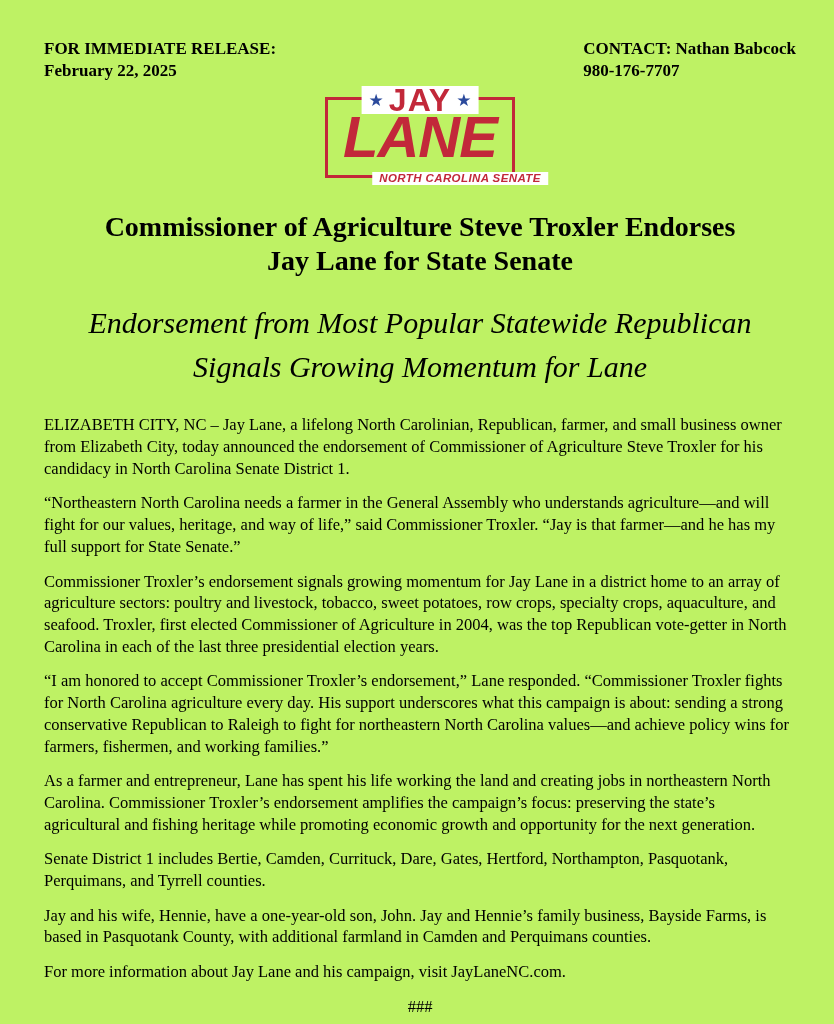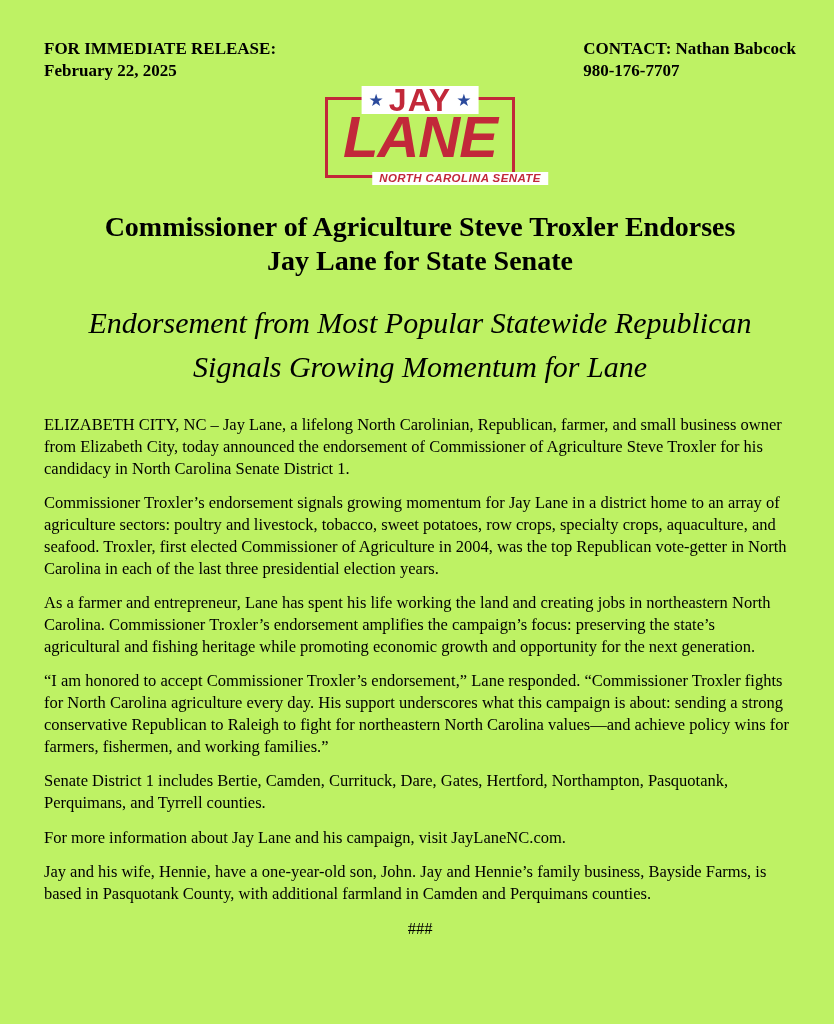--- a/index.html
+++ b/index.html
@@ -71,22 +71,23 @@
     </div>
     <div class="logo-lane">LANE</div>
     <div class="logo-sub">NORTH CAROLINA SENATE</div>
   </div>
 
   <h1 class="headline">Commissioner of Agriculture Steve Troxler Endorses Jay Lane for State Senate</h1>
   <h2 class="subheadline">Endorsement from Most Popular Statewide Republican Signals Growing Momentum for Lane</h2>
 
   <div class="body-copy">
     <p>ELIZABETH CITY, NC – Jay Lane, a lifelong North Carolinian, Republican, farmer, and small business owner from Elizabeth City, today announced the endorsement of Commissioner of Agriculture Steve Troxler for his candidacy in North Carolina Senate District 1.</p>
+    <p>“Northeastern North Carolina needs a farmer in the General Assembly who understands agriculture—and will fight for our values, heritage, and way of life,” said Commissioner Troxler. “Jay is that farmer—and he has my full support for State Senate.”</p>
     <p>Commissioner Troxler’s endorsement signals growing momentum for Jay Lane in a district home to an array of agriculture sectors: poultry and livestock, tobacco, sweet potatoes, row crops, specialty crops, aquaculture, and seafood. Troxler, first elected Commissioner of Agriculture in 2004, was the top Republican vote-getter in North Carolina in each of the last three presidential election years.</p>
+    <p>“I am honored to accept Commissioner Troxler’s endorsement,” Lane responded. “Commissioner Troxler fights for North Carolina agriculture every day. His support underscores what this campaign is about: sending a strong conservative Republican to Raleigh to fight for northeastern North Carolina values—and achieve policy wins for farmers, fishermen, and working families.”</p>
     <p>As a farmer and entrepreneur, Lane has spent his life working the land and creating jobs in northeastern North Carolina. Commissioner Troxler’s endorsement amplifies the campaign’s focus: preserving the state’s agricultural and fishing heritage while promoting economic growth and opportunity for the next generation.</p>
-    <p>“I am honored to accept Commissioner Troxler’s endorsement,” Lane responded. “Commissioner Troxler fights for North Carolina agriculture every day. His support underscores what this campaign is about: sending a strong conservative Republican to Raleigh to fight for northeastern North Carolina values—and achieve policy wins for farmers, fishermen, and working families.”</p>
     <p>Senate District 1 includes Bertie, Camden, Currituck, Dare, Gates, Hertford, Northampton, Pasquotank, Perquimans, and Tyrrell counties.</p>
+    <p>Jay and his wife, Hennie, have a one-year-old son, John. Jay and Hennie’s family business, Bayside Farms, is based in Pasquotank County, with additional farmland in Camden and Perquimans counties.</p>
     <p>For more information about Jay Lane and his campaign, visit JayLaneNC.com.</p>
-    <p>Jay and his wife, Hennie, have a one-year-old son, John. Jay and Hennie’s family business, Bayside Farms, is based in Pasquotank County, with additional farmland in Camden and Perquimans counties.</p>
     <div class="end-mark">###</div>
   </div>
 
 </div>
 
 </body></html>

